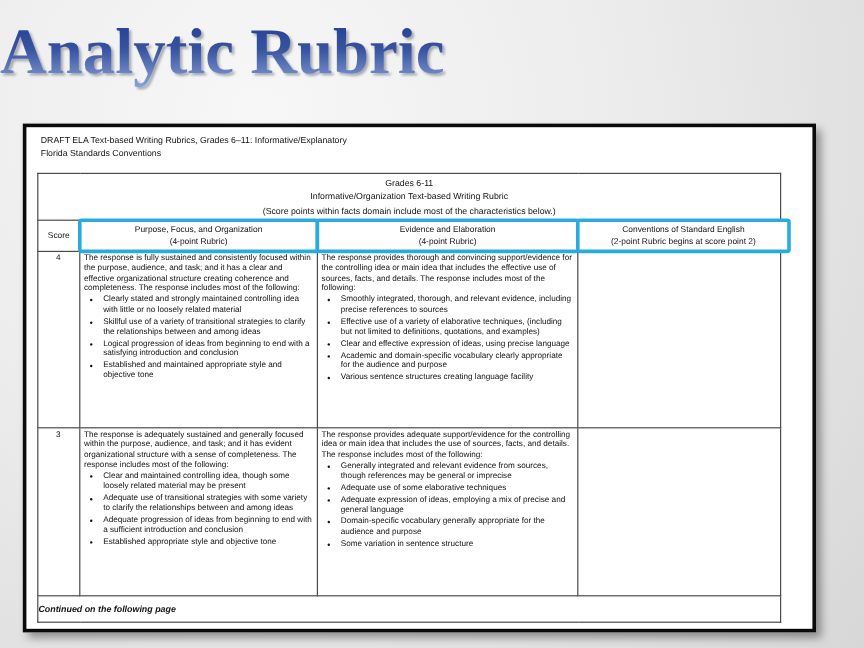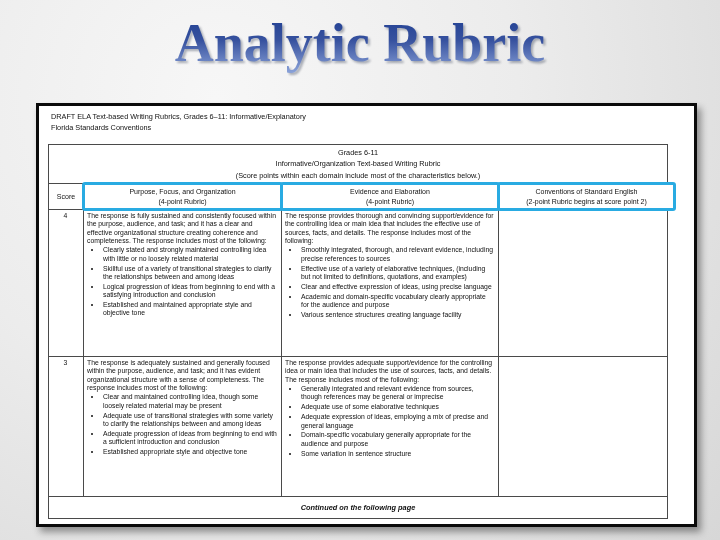--- a/index.html
+++ b/index.html
@@ -16,39 +16,38 @@
   }
   .slide {
     position: relative;
     width: 720px; height: 540px;
     background: radial-gradient(circle at 30% 18%, #f7f7f7 0%, #ececec 45%, #d7d7d7 100%);
   }
   .title {
     position: absolute;
     top: 14px; left: 0; right: 0;
     margin: 0;
-    text-align: center;
     font-family: "Liberation Serif", serif;
     font-weight: bold;
     font-size: 54px;
     line-height: 1.1;
     color: var(--title-blue);
     filter: drop-shadow(2px 2px 1px rgba(70, 80, 100, 0.45));
   }
   @supports (-webkit-background-clip: text) {
     .title {
       background: linear-gradient(180deg, #203f92 0%, #37529f 45%, var(--title-blue-light) 100%);
       -webkit-background-clip: text;
       background-clip: text;
       color: transparent;
     }
   }
   .doc {
     position: absolute;
-    left: 36px; top: 103px;
+    left: 19px; top: 103px;
     width: 661px; height: 424px;
     background: #ffffff;
     border: 3px solid #0a0a0a;
     box-shadow: 4px 5px 7px rgba(0,0,0,0.38);
   }
   .doc-header {
     position: absolute;
     left: 12px; top: 6px;
     font-size: 7.3px;
     line-height: 1.45;
@@ -92,21 +91,21 @@
   .hl-conventions { margin-right: -9px; }
   tr.body-row td { padding: 2px 4px 2px 3px; font-size: 6.8px; line-height: 1.23; }
   tr.row-4 { height: 147px; }
   tr.row-3 { height: 140px; }
   td.score-cell { text-align: center; font-size: 7.2px; padding-top: 2px; }
   td.desc p { margin: 0 0 1px 0; }
   td.desc ul { margin: 1px 0 0 0; padding-left: 15px; }
   td.desc li { margin: 0 0 1.5px 0; padding-left: 1px; }
   tr.footer-row td {
     height: 22px;
-    text-align: center;
+    text-align: left;
     vertical-align: middle;
     font-size: 7.4px;
     font-style: italic;
     font-weight: bold;
     padding: 0;
   }
 </style>
 </head>
 <body>
 
@@ -127,21 +126,21 @@
         <col style="width:198px">
         <col style="width:217px">
         <col style="width:169px">
       </colgroup>
 
       <tbody>
           <tr class="title-row">
         <td colspan="4">
           <div>Grades 6-11</div>
           <div>Informative/Organization Text-based Writing Rubric</div>
-          <div>(Score points within each domain include most of the characteristics below.)</div>
+          <div>(Score points within facts domain include most of the characteristics below.)</div>
         </td>
       </tr>
 
       <tr class="head-row">
         <td class="score-head">Score</td>
         <td>
           <div class="hl">
             <div>Purpose, Focus, and Organization</div>
             <div>(4-point Rubric)</div>
           </div>

